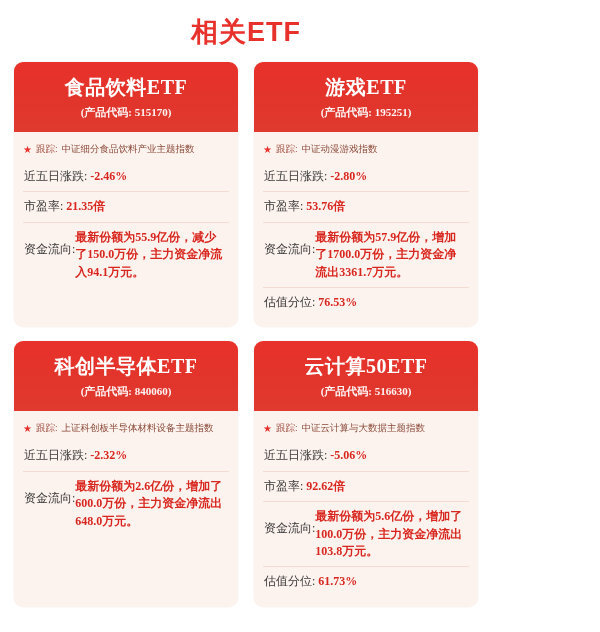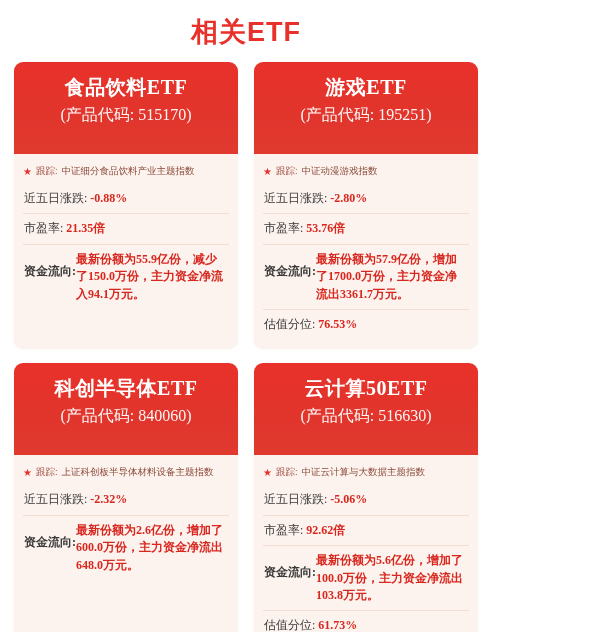--- a/index.html
+++ b/index.html
@@ -36,35 +36,36 @@
     border-radius: 9px;
     overflow: hidden;
     background: #fdf4ef;
     box-shadow: 0 0 0 1px rgba(0,0,0,0.02);
     display: flex;
     flex-direction: column;
   }
   .card-head {
     background: linear-gradient(180deg, #e8312a 0%, #e1352c 60%, #e03a2f 100%);
     color: #fff;
-    padding: 14px 8px 28px 8px;
+    padding: 14px 8px 12px 8px;
     text-align: center;
   }
   .card-title {
     font-size: 20px;
     font-weight: bold;
     line-height: 1.15;
     letter-spacing: 0.5px;
     font-family: "Liberation Serif", serif;
   }
   .card-code {
-    font-size: 16px;
+    font-size: 11px;
     margin-top: 6px;
     opacity: 0.95;
     font-family: "Liberation Serif", serif;
+    font-weight: bold;
   }
   .card-body {
     background: #fdf3ee;
     padding: 8px 9px 10px 9px;
     flex: 1;
     display: flex;
     flex-direction: column;
   }
   .row {
     border-bottom: 1px solid #f3ddd2;
@@ -97,21 +98,21 @@
     margin-top: 12px;
   }
   .val {
     color: #d8271f;
     font-weight: bold;
   }
   .flow-row {
     display: flex;
     align-items: flex-start;
   }
-  .flow-row .lbl { white-space: nowrap; flex: 0 0 auto; font-weight: bold; }
+  .flow-row .lbl { white-space: nowrap; flex: 0 0 auto; }
   .flow-row .val { flex: 1 1 auto; }
 </style>
 </head>
 <body>
 
 <div class="page">
 
   <h1 class="page-title">相关ETF</h1>
 
   <div class="grid">
@@ -122,21 +123,21 @@
         <div class="card-code">(产品代码: 515170)</div>
       </div>
       <div class="card-body">
         <div class="track-row">
           <span class="star">★</span>
           <span class="track-label">跟踪:</span>
           <span class="track-value">中证细分食品饮料产业主题指数</span>
         </div>
         <div class="row">
           <span class="lbl">近五日涨跌:</span>
-          <span class="val">-0.88%</span>
+          <span class="val">-2.46%</span>
         </div>
         <div class="row">
           <span class="lbl">市盈率:</span>
           <span class="val">21.35倍</span>
         </div>
         <div class="row flow-row">
           <span class="lbl">资金流向:</span>
           <span class="val">最新份额为55.9亿份，减少了150.0万份，主力资金净流入94.1万元。</span>
         </div>
       </div>

